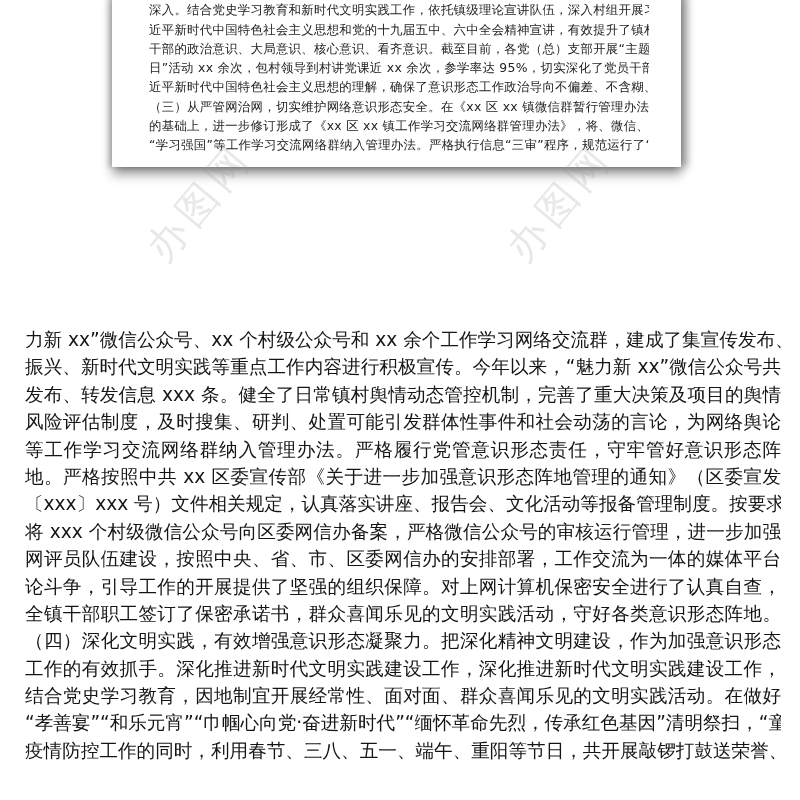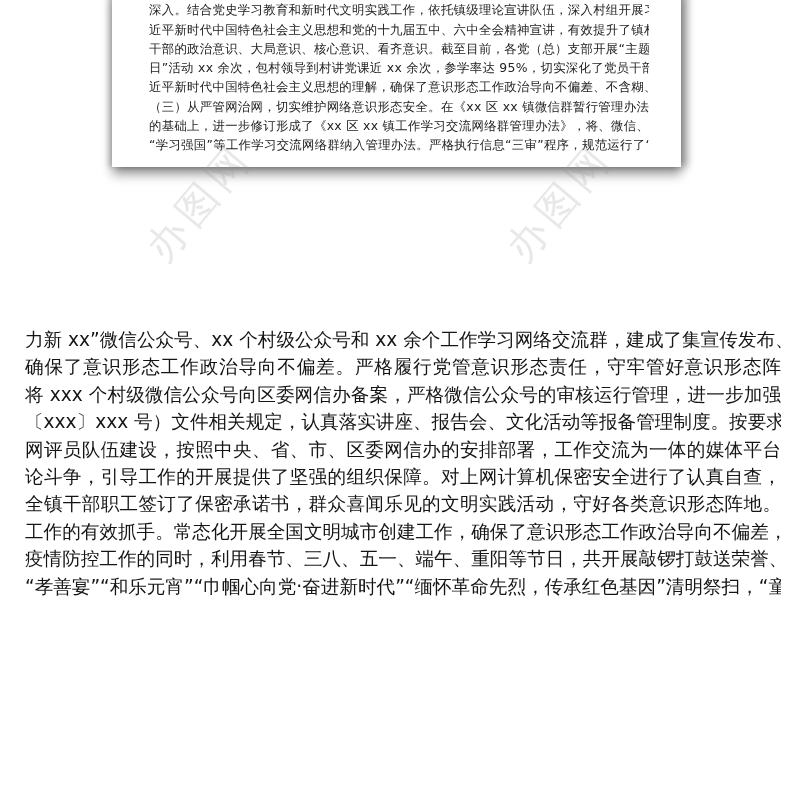--- a/index.html
+++ b/index.html
@@ -92,25 +92,31 @@
     <span class="pline">日”活动 xx 余次，包村领导到村讲党课近 xx 余次，参学率达 95%，切实深化了党员干部对习</span>
     <span class="pline">近平新时代中国特色社会主义思想的理解，确保了意识形态工作政治导向不偏差、不含糊、</span>
     <span class="pline">（三）从严管网治网，切实维护网络意识形态安全。在《xx 区 xx 镇微信群暂行管理办法》</span>
     <span class="pline">的基础上，进一步修订形成了《xx 区 xx 镇工作学习交流网络群管理办法》，将、微信、钉钉、</span>
     <span class="pline">“学习强国”等工作学习交流网络群纳入管理办法。严格执行信息“三审”程序，规范运行了“魅</span>
   </div>
 </div>
 
 <div class="body-text">
   <span class="bline">力新 xx”微信公众号、xx 个村级公众号和 xx 余个工作学习网络交流群，建成了集宣传发布、</span>
-  <span class="bline">确保了意识形态工作政治导向不偏差。严格履行党管意识形态责任，守牢管好意识形态阵</span>
+  <span class="bline">振兴、新时代文明实践等重点工作内容进行积极宣传。今年以来，“魅力新 xx”微信公众号共</span>
+  <span class="bline">发布、转发信息 xxx 条。健全了日常镇村舆情动态管控机制，完善了重大决策及项目的舆情</span>
+  <span class="bline">风险评估制度，及时搜集、研判、处置可能引发群体性事件和社会动荡的言论，为网络舆论</span>
+  <span class="bline">等工作学习交流网络群纳入管理办法。严格履行党管意识形态责任，守牢管好意识形态阵</span>
+  <span class="bline">地。严格按照中共 xx 区委宣传部《关于进一步加强意识形态阵地管理的通知》（区委宣发</span>
+  <span class="bline">〔xxx〕xxx 号）文件相关规定，认真落实讲座、报告会、文化活动等报备管理制度。按要求</span>
   <span class="bline">将 xxx 个村级微信公众号向区委网信办备案，严格微信公众号的审核运行管理，进一步加强</span>
-  <span class="bline">〔xxx〕xxx 号）文件相关规定，认真落实讲座、报告会、文化活动等报备管理制度。按要求</span>
   <span class="bline">网评员队伍建设，按照中央、省、市、区委网信办的安排部署，工作交流为一体的媒体平台</span>
   <span class="bline">论斗争，引导工作的开展提供了坚强的组织保障。对上网计算机保密安全进行了认真自查，</span>
   <span class="bline">全镇干部职工签订了保密承诺书，群众喜闻乐见的文明实践活动，守好各类意识形态阵地。</span>
-  <span class="bline">工作的有效抓手。常态化开展全国文明城市创建工作，确保了意识形态工作政治导向不偏差，</span>
+  <span class="bline">（四）深化文明实践，有效增强意识形态凝聚力。把深化精神文明建设，作为加强意识形态</span>
+  <span class="bline">工作的有效抓手。深化推进新时代文明实践建设工作，深化推进新时代文明实践建设工作，</span>
+  <span class="bline">结合党史学习教育，因地制宜开展经常性、面对面、群众喜闻乐见的文明实践活动。在做好</span>
+  <span class="bline">“孝善宴”“和乐元宵”“巾帼心向党·奋进新时代”“缅怀革命先烈，传承红色基因”清明祭扫，“童</span>
   <span class="bline">疫情防控工作的同时，利用春节、三八、五一、端午、重阳等节日，共开展敲锣打鼓送荣誉、</span>
-  <span class="bline">“孝善宴”“和乐元宵”“巾帼心向党·奋进新时代”“缅怀革命先烈，传承红色基因”清明祭扫，“童</span>
 </div>
 
 <div class="watermark" style="left:130px; top:175px;">办图网</div>
 <div class="watermark" style="left:490px; top:175px;">办图网</div>
 
 </body></html>

